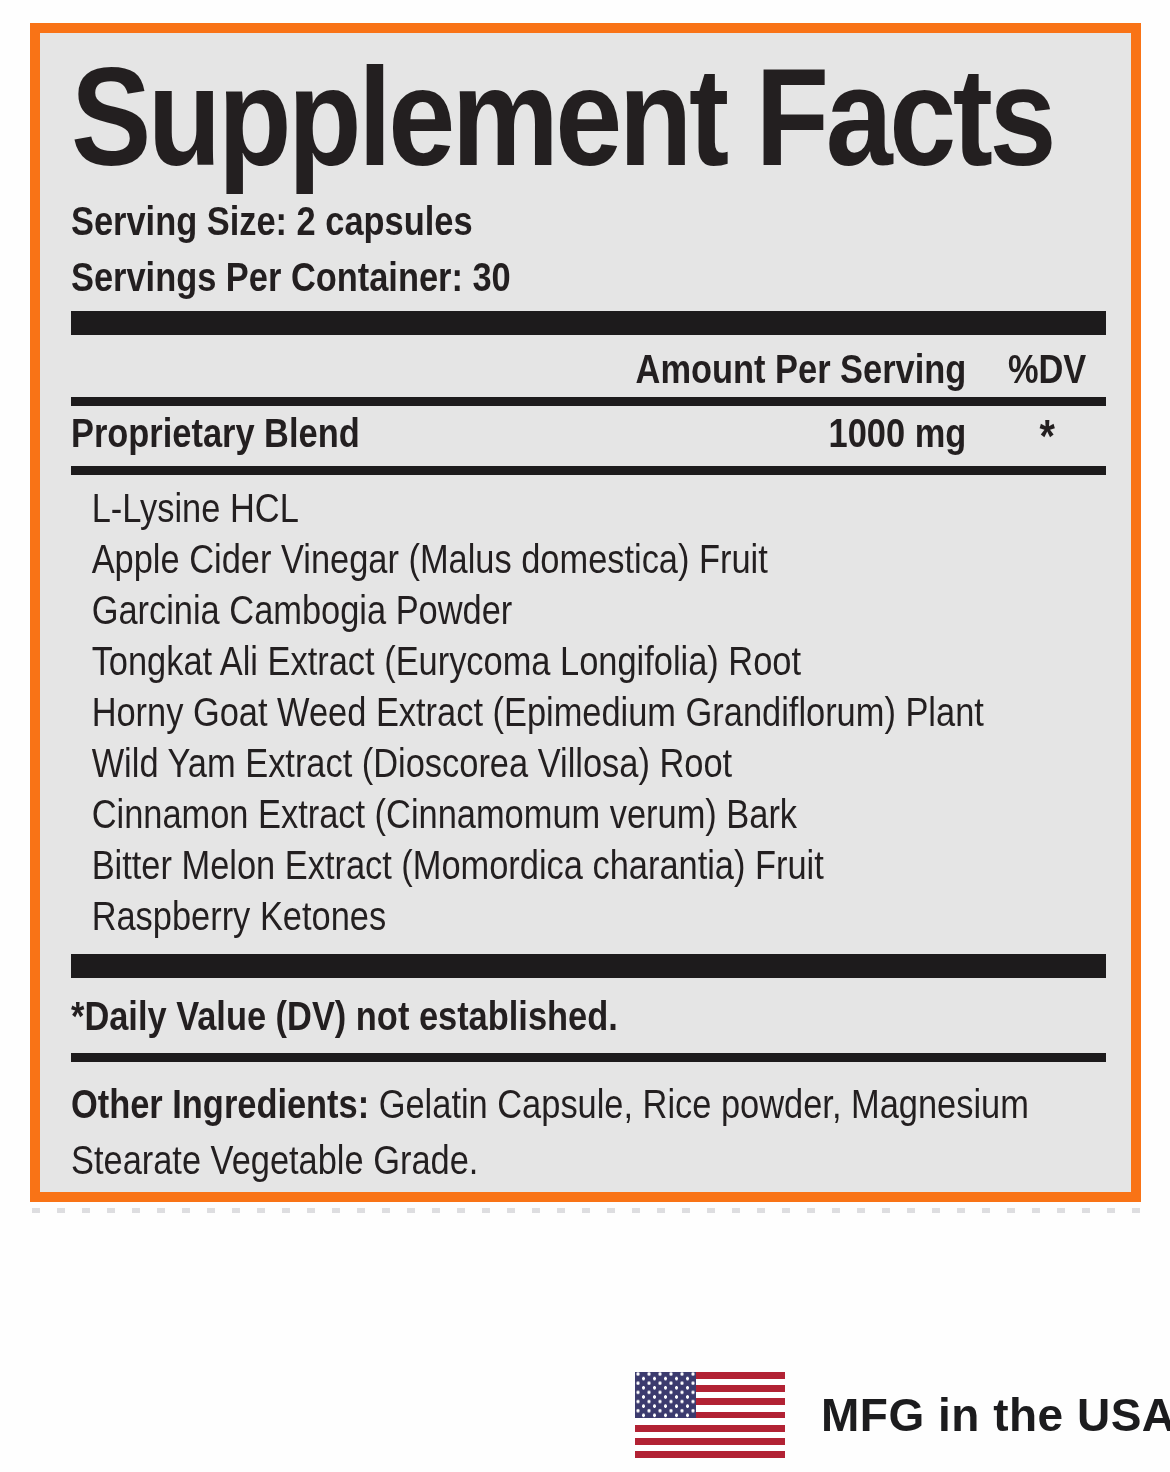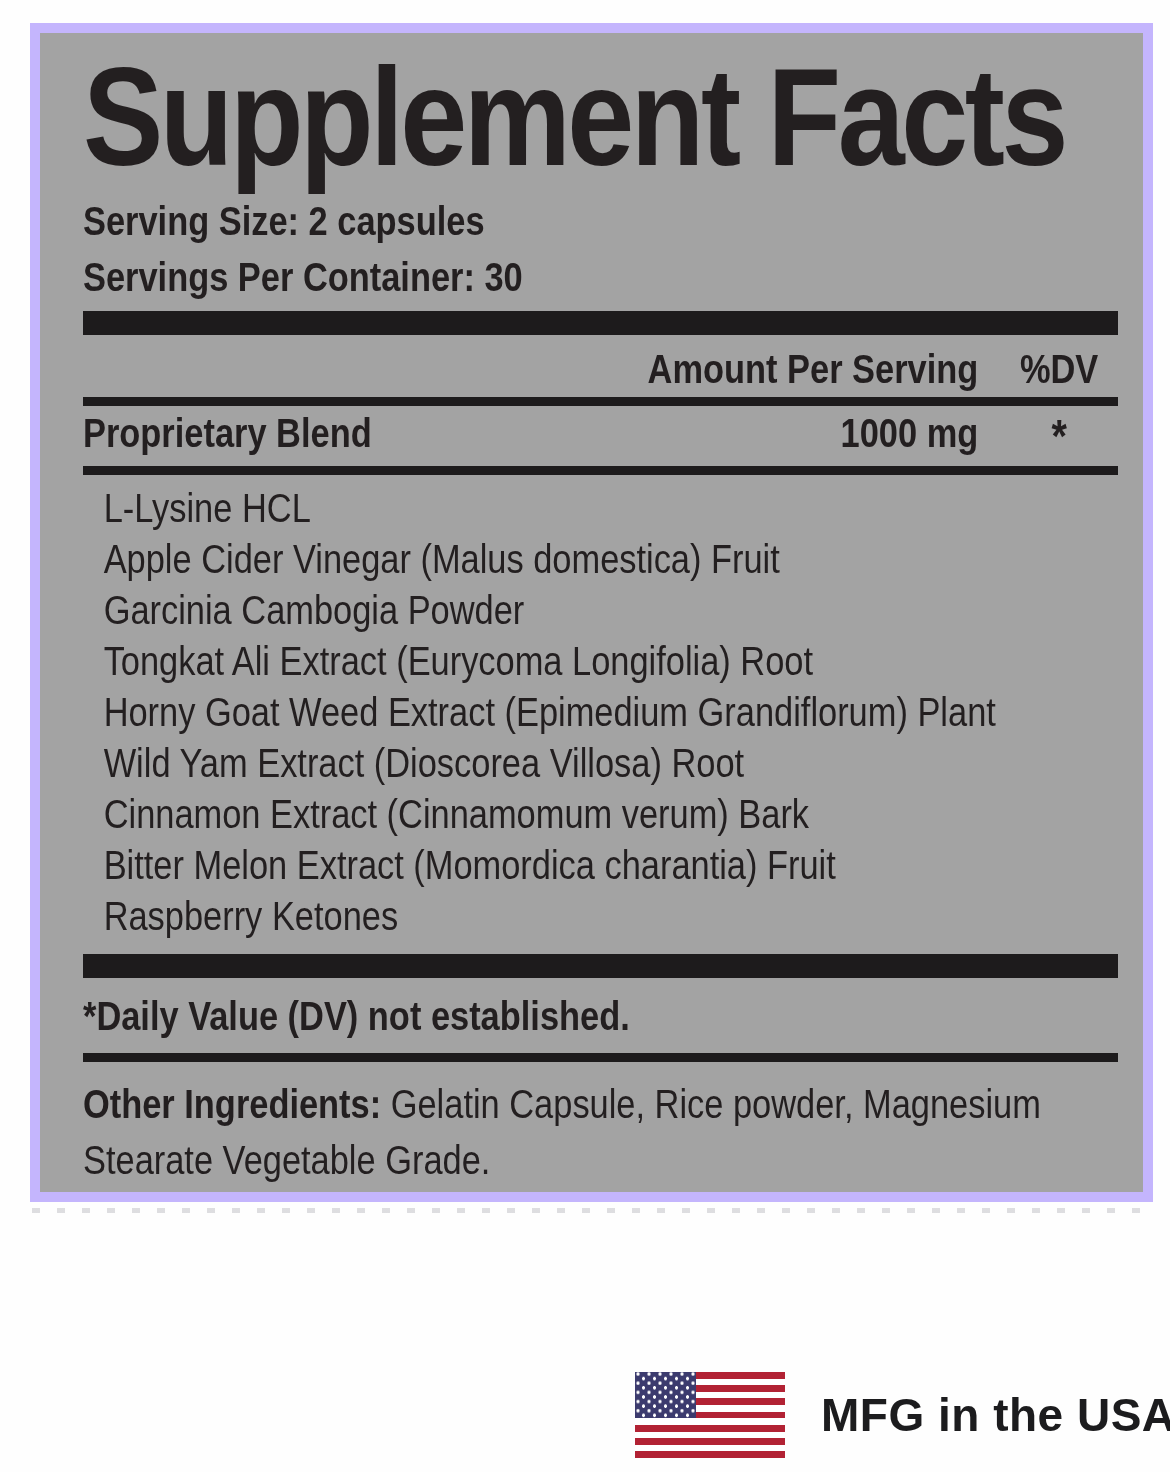--- a/index.html
+++ b/index.html
@@ -17,23 +17,23 @@
     overflow: hidden;
   }
 
   
   .panel {
     position: absolute;
     left: 30px;
     top: 23px;
     width: 1035px;        
     height: 1159px;
-    border: 10px solid #c4b5fd;
-    padding: 0 25px 0 43px;
-    background: #a3a3a3;
+    border: 10px solid #f97316;
+    padding: 0 25px 0 31px;
+    background: #e5e5e5;
     box-sizing: content-box;
     overflow: hidden;
   }
 
   
   .cx {
     width: 1203px;
     transform: scaleX(0.86);
     transform-origin: 0 0;
   }

